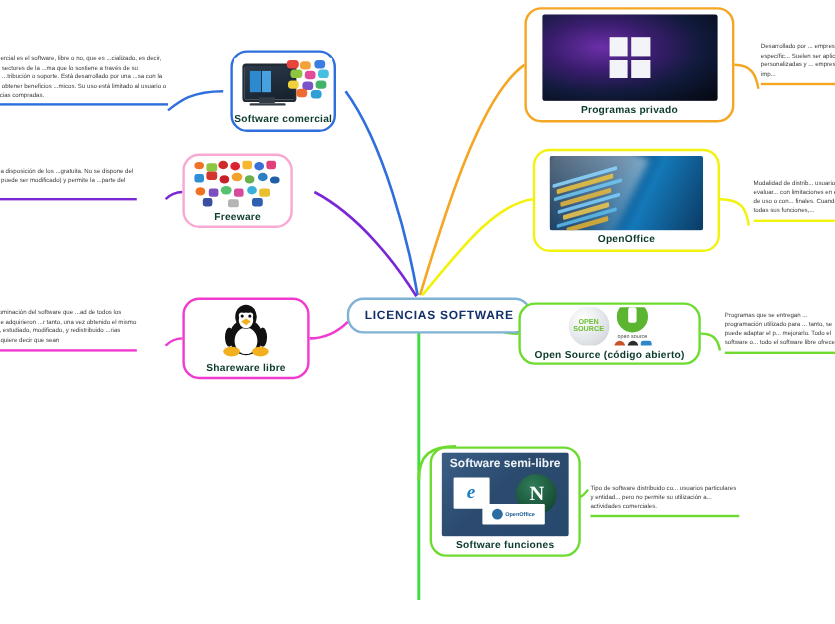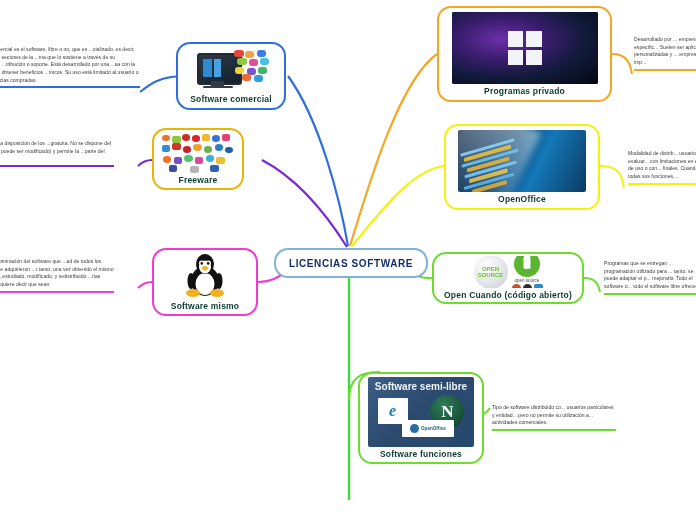--- a/index.html
+++ b/index.html
@@ -10,21 +10,21 @@
 
   .node{position:absolute;border-radius:14px;background:#ffffff;
         box-sizing:border-box;display:flex;flex-direction:column;
         align-items:center;justify-content:center;}
   .node .cap{font-size:8.5px;font-weight:bold;color:#0c3b2e;
              letter-spacing:.2px;margin-top:2px;text-align:center;
              white-space:nowrap;}
   .thumb{border-radius:2px;overflow:hidden;position:relative;}
 
   
-  #central{position:absolute;left:274px;top:248px;width:150px;height:26px;
+  #central{position:absolute;left:289px;top:248px;width:150px;height:26px;
            border:2px solid #7fb2d4;border-radius:14px;background:#fff;
            display:flex;align-items:center;justify-content:center;}
   #central .ctext{font-size:10px;font-weight:bold;color:#14306b;letter-spacing:.6px;}
 
   
   .tblock{position:absolute;font-size:5.1px;line-height:1.5;color:#3c3c3c;
           text-align:left;}
   .tblock .rule{height:2px;width:100%;margin-top:2px;}
 
   
@@ -124,21 +124,21 @@
 
     <path d="M349 274 L 349 500" fill="none" stroke="#3ddb3d" stroke-width="2.4"></path>
     <path d="M349 400 C 349 378, 360 372, 380 372" fill="none" stroke="#6ddb2f" stroke-width="2.2"></path>
     <path d="M464 418 C 480 418, 486 414, 490 408" fill="none" stroke="#6ddb2f" stroke-width="2"></path>
   </svg>
 
   <div id="central">
     <span class="ctext">LICENCIAS SOFTWARE</span>
   </div>
 
-  <div class="node" style="left:176px;top:42px;width:110px;height:68px;border:2px solid #2f6fdd;">
+  <div class="node" style="left:192px;top:42px;width:88px;height:68px;border:2px solid #2f6fdd;">
     <div class="thumb" style="width:82px;height:44px;">
       <div class="monitor">
         <div class="mon-screen"></div>
           <div class="mon-stand"></div>
           <div class="mon-base"></div>
         <div class="tiles">
           <i style="left:0;top:0;background:#e8453c;"></i>
           <i style="left:30%;top:4%;background:#f3a33b;"></i>
           <i style="left:62%;top:0;background:#3b7de0;"></i>
           <i style="left:8%;top:26%;background:#8fc640;"></i>
@@ -148,21 +148,21 @@
           <i style="left:34%;top:58%;background:#7b53c9;"></i>
           <i style="left:66%;top:54%;background:#43b36a;"></i>
           <i style="left:20%;top:78%;background:#ef6a31;"></i>
           <i style="left:54%;top:80%;background:#2f9fd6;"></i>
         </div>
       </div>
     </div>
     <div class="cap">Software comercial</div>
   </div>
 
-  <div class="node" style="left:152px;top:128px;width:92px;height:62px;border:2px solid #eab308;align-items:center;">
+  <div class="node" style="left:152px;top:128px;width:92px;height:62px;border:2px solid #f9a8d4;align-items:center;">
     <div class="thumb" style="width:76px;height:40px;background:#fff;">
       <div class="appgrid">
         <i style="left:2%;top:4%;background:#ef7327;"></i>
         <i class="sq" style="left:16%;top:8%;background:#8dc63f;"></i>
         <i style="left:29%;top:2%;background:#cf2b2b;"></i>
         <i style="left:42%;top:6%;background:#d9232e;"></i>
         <i class="sq" style="left:55%;top:2%;background:#f5b731;"></i>
         <i style="left:68%;top:6%;background:#3a6fd8;"></i>
         <i class="sq" style="left:81%;top:2%;background:#e03f7a;"></i>
         <i class="sq" style="left:2%;top:30%;background:#2f8fd6;"></i>
@@ -199,21 +199,21 @@
           <circle cx="18.8" cy="10.4" r="1.3" fill="#111"></circle>
           <circle cx="25.2" cy="10.4" r="1.3" fill="#111"></circle>
           <path d="M18 15 L22 12.5 L26 15 L22 18 Z" fill="#f2b01e"></path>
           <ellipse cx="10" cy="40" rx="7" ry="4" fill="#f2b01e"></ellipse>
           <ellipse cx="34" cy="40" rx="7" ry="4" fill="#f2b01e"></ellipse>
           <ellipse cx="8" cy="28" rx="3.5" ry="8" fill="#111"></ellipse>
           <ellipse cx="36" cy="28" rx="3.5" ry="8" fill="#111"></ellipse>
         </svg>
       </div>
     </div>
-    <div class="cap">Software mismo</div>
+    <div class="cap">Shareware libre</div>
   </div>
 
   <div class="node" style="left:437px;top:6px;width:175px;height:96px;border:2px solid #f5a623;">
     <div class="thumb" style="width:146px;height:72px;">
       <div class="winshot">
         <div class="winlogo">
           <span></span>
             <span></span>
             <span></span>
             <span></span>
@@ -252,21 +252,21 @@
           <div class="oskey"></div>
           <div class="osword">open source</div>
           <div class="ostray">
             <i style="background:#c8522a;border-radius:50%;"></i>
             <i style="background:#2b2b2b;border-radius:50%;"></i>
             <i style="background:#2f86c8;"></i>
           </div>
         </div>
       </div>
     </div>
-    <div class="cap">Open Cuando (código abierto)</div>
+    <div class="cap">Open Source (código abierto)</div>
   </div>
 
   <div class="node" style="left:358px;top:372px;width:126px;height:92px;border:2px solid #6ddb2f;">
     <div class="thumb" style="width:106px;height:70px;">
       <div class="semipic">
         <div class="semi-title">Software semi-libre</div>
         <div class="ie">
             <b>e</b>
           </div>
         <div class="ns">

